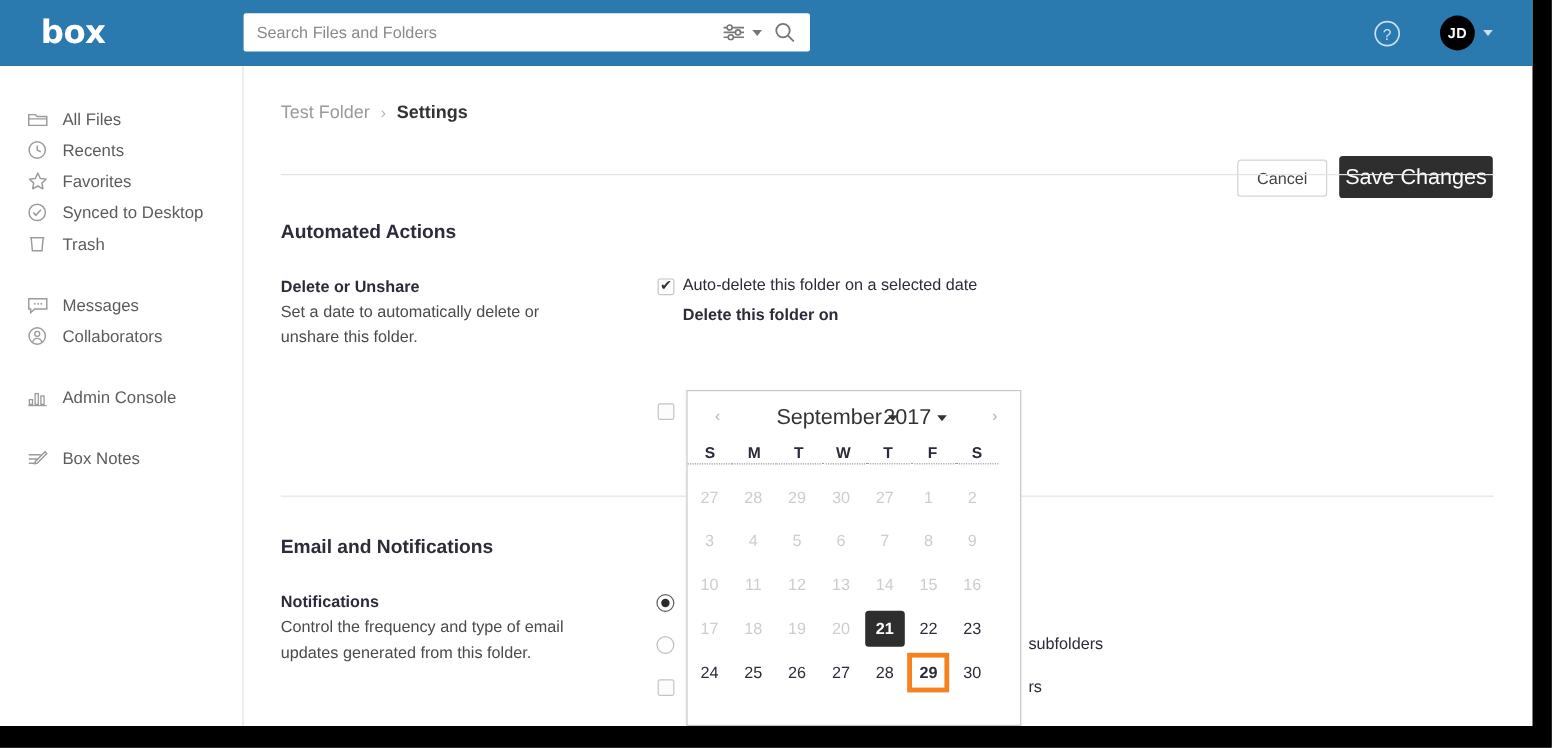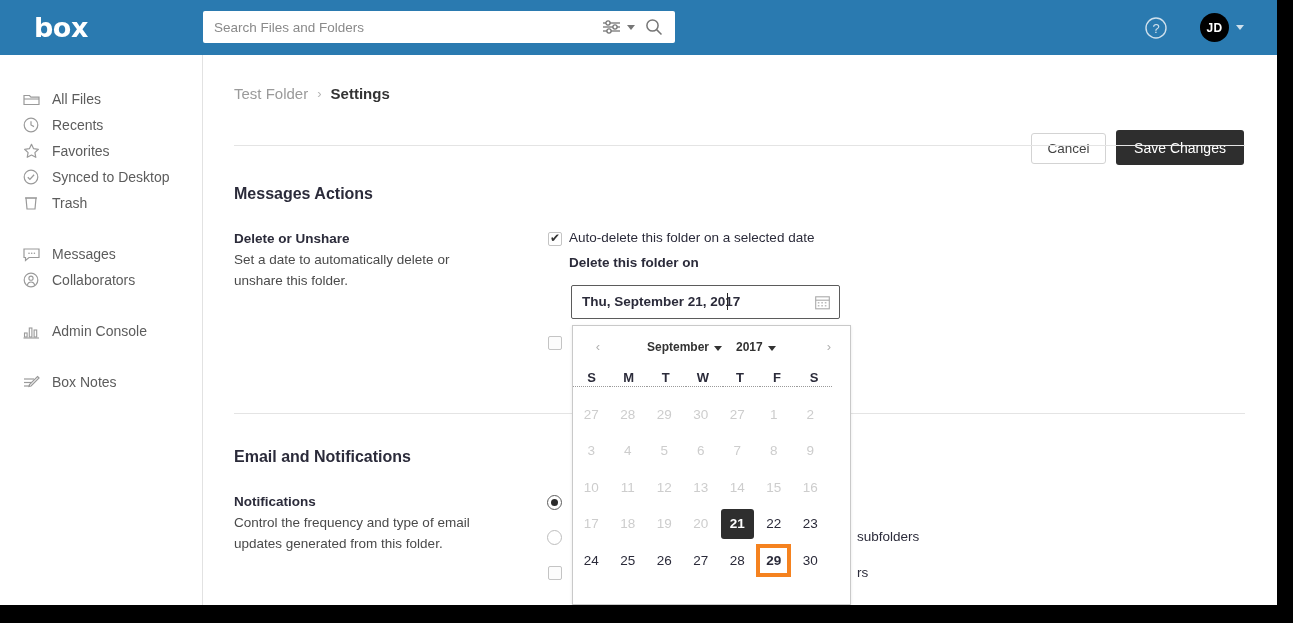--- a/index.html
+++ b/index.html
@@ -108,21 +108,21 @@
     position: absolute; left: 827px; top: 78px;
     width: 75px; height: 31px;
     background: #fff; border: 1px solid #d3d3d3; border-radius: 3px;
     font-size: 13.5px; color: #444; cursor: pointer;
     font-family: "Liberation Sans", sans-serif;
   }
   .btn-save {
     position: absolute; left: 912px; top: 75px;
     width: 128px; height: 35px;
     background: #2e2e2e; border: 0; border-radius: 3px;
-    font-size: 14px; color: #fff; cursor: pointer;
+    font-size: 18px; color: #fff; cursor: pointer;
     font-family: "Liberation Sans", sans-serif;
   }
 
   .divider {
     position: absolute; left: 30px; width: 1011px; height: 1px;
     background: #e4e4e4;
   }
   .sec-title {
     position: absolute; left: 30px;
     font-size: 16px; font-weight: 700; color: #2b2b3a;
@@ -192,21 +192,21 @@
   }
   .pk-arrow {
     position: absolute; top: 4px; width: 18px; height: 18px;
     color: #b0b0b0; font-size: 13px; text-align: center; line-height: 18px;
     cursor: pointer;
   }
   .pk-arrow.prev { left: 16px; }
   .pk-arrow.next { left: 247px; }
   .pk-sel {
     position: absolute; top: 3px; height: 20px;
-    font-size: 12px; font-weight: 700; color: #333;
+    font-size: 18px; font-weight: 400; color: #333;
     cursor: pointer; display: flex; align-items: center; gap: 5px;
   }
   .pk-sel.month { left: 74px; }
   .pk-sel.year  { left: 163px; }
   .pk-sel .tri {
     width: 0; height: 0; border-left: 4px solid transparent;
     border-right: 4px solid transparent; border-top: 5px solid #333;
     margin-top: 2px;
   }
   .pk-dow {
@@ -383,44 +383,28 @@
       <span class="bc-parent">Test Folder</span>
       <span class="bc-sep">›</span>
       <span class="bc-current">Settings</span>
     </div>
 
     <button class="btn-cancel">Cancel</button>
     <button class="btn-save">Save Changes</button>
 
     <div class="divider" style="top:90px"></div>
 
-    <div class="sec-title" style="top:130px">Messages Actions</div>
+    <div class="sec-title" style="top:130px">Automated Actions</div>
     <div class="row-label" style="top:176px">Delete or Unshare</div>
     <div class="row-desc" style="top:195px">Set a date to automatically delete or unshare this folder.</div>
 
     <div class="cbox checked" style="left:344px; top:177px"></div>
     <div class="opt-text" style="left:365px; top:175px">Auto-delete this folder on a selected date</div>
     <div class="opt-text bold" style="left:365px; top:200px">Delete this folder on</div>
 
-    <div class="datefield">
-      <span class="val">Thu, September 21, 2017</span>
-      <span class="caretbar"></span>
-      <span class="cal-icon">
-        <svg width="15" height="15" viewBox="0 0 15 15">
-          <rect x="0.7" y="1.8" width="13.6" height="12" fill="none" stroke="#aaa" stroke-width="1.1"></rect>
-          <line x1="0.7" y1="5.2" x2="14.3" y2="5.2" stroke="#aaa" stroke-width="1.1"></line>
-          <rect x="2.8" y="7" width="1.6" height="1.5" fill="#bbb"></rect>
-          <rect x="6.3" y="7" width="1.6" height="1.5" fill="#bbb"></rect>
-          <rect x="9.8" y="7" width="1.6" height="1.5" fill="#bbb"></rect>
-          <rect x="2.8" y="10" width="1.6" height="1.5" fill="#bbb"></rect>
-          <rect x="6.3" y="10" width="1.6" height="1.5" fill="#bbb"></rect>
-          <rect x="9.8" y="10" width="1.6" height="1.5" fill="#bbb"></rect>
-        </svg>
-      </span>
-    </div>
 
     <div class="cbox" style="left:344px; top:281px"></div>
 
     <div class="divider" style="top:358px"></div>
 
     <div class="sec-title" style="top:393px">Email and Notifications</div>
     <div class="row-label" style="top:439px">Notifications</div>
     <div class="row-desc" style="top:458px">Control the frequency and type of email updates generated from this folder.</div>
 
     <div class="radio on" style="left:343px; top:440px"></div>

